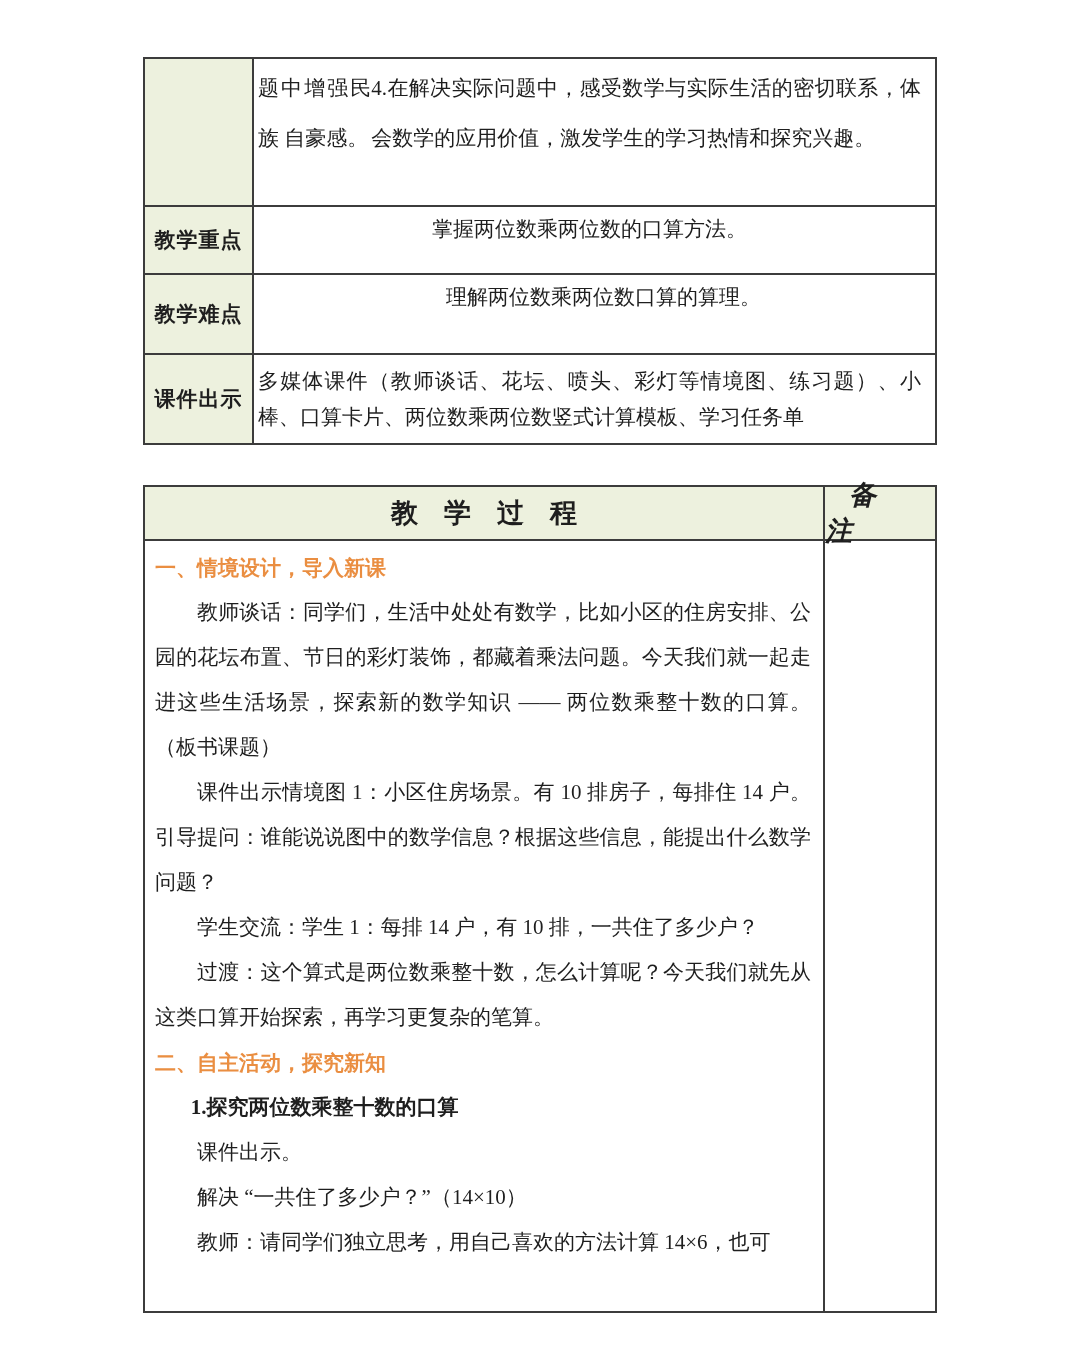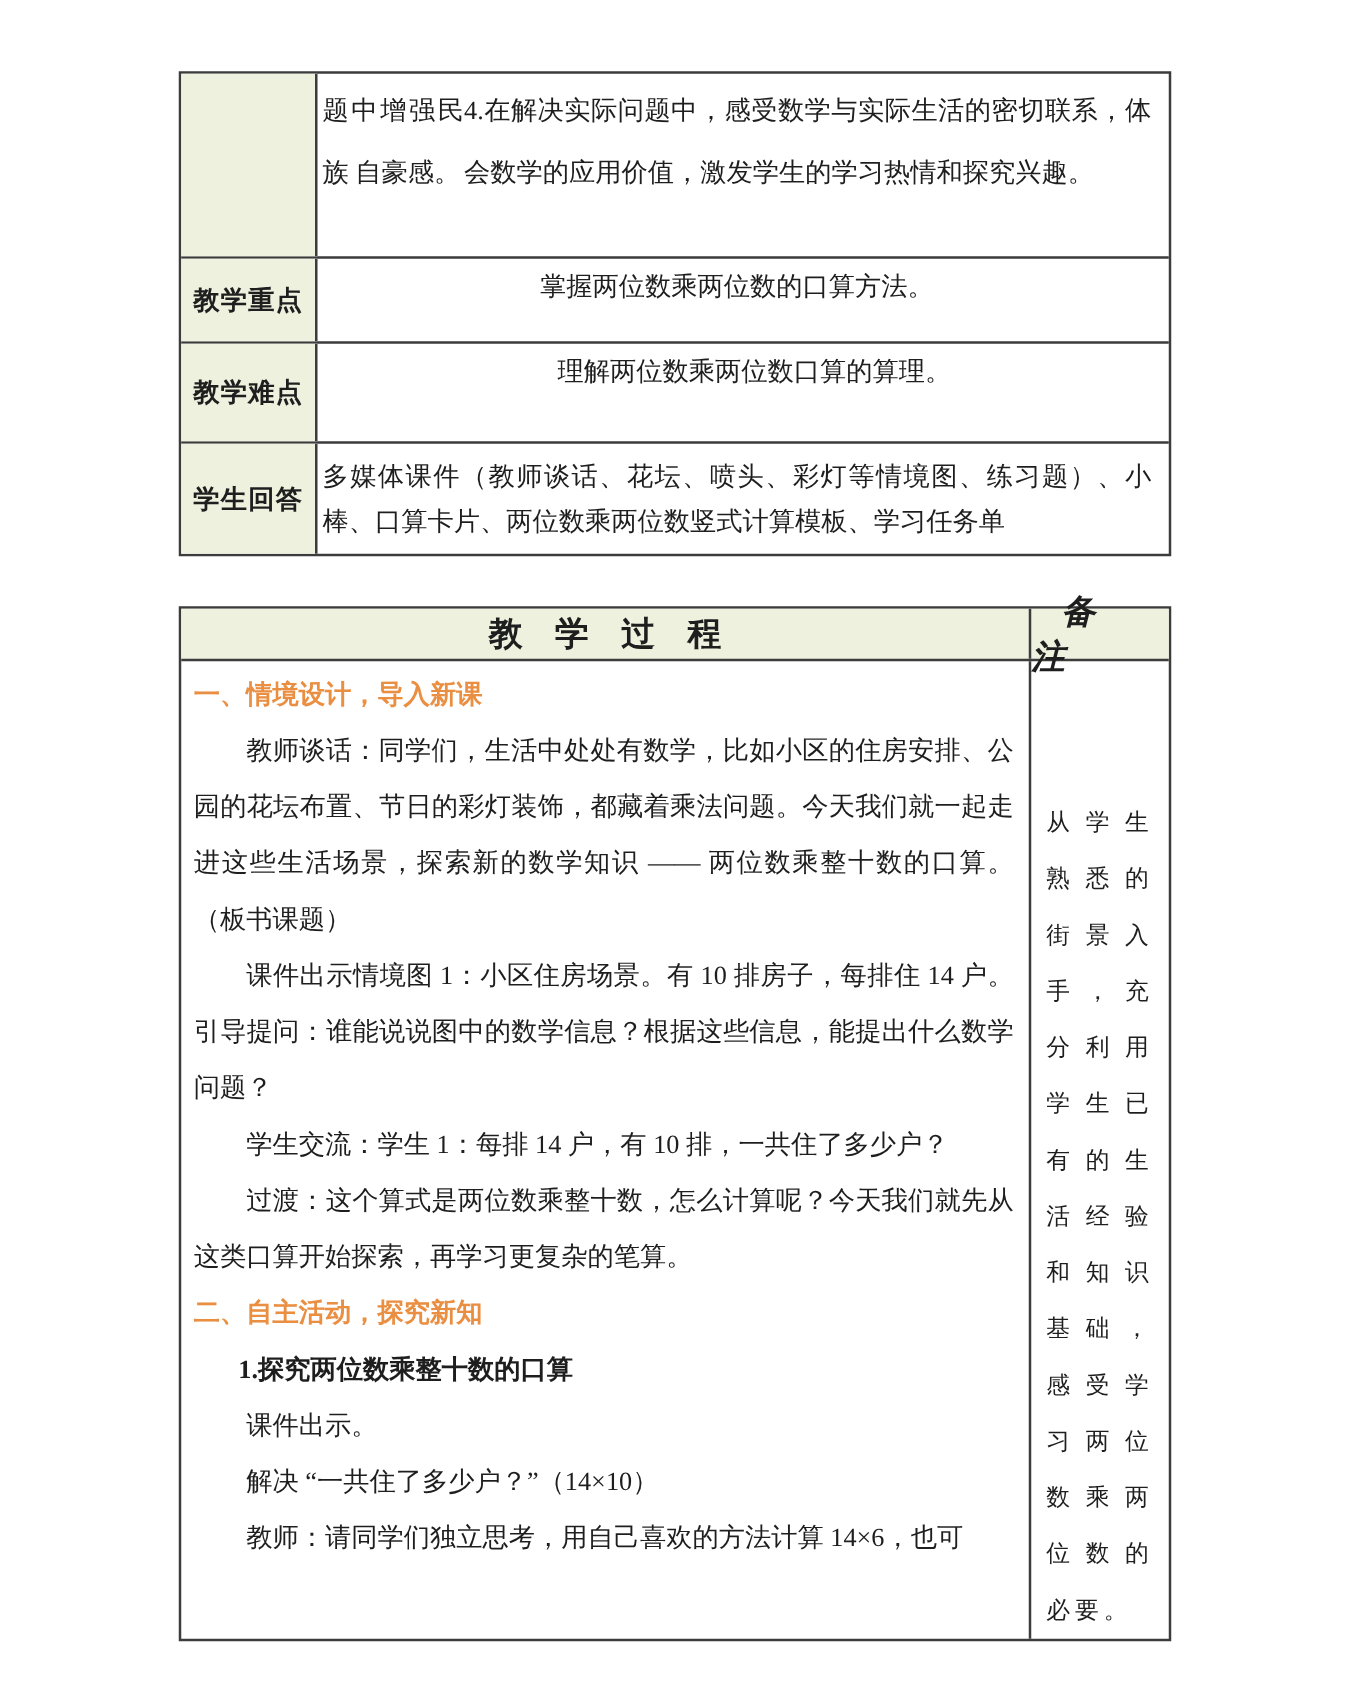--- a/index.html
+++ b/index.html
@@ -32,21 +32,21 @@
   .info-row:nth-child(1){min-height:148px;}
   .info-row:nth-child(1) .content-cell{justify-content:flex-start;padding-top:4px;}
   .info-row:nth-child(1) p{line-height:50px;}
   .info-row:nth-child(2){min-height:68px;}
   .info-row:nth-child(3){min-height:80px;gap:28px;}
   .info-row:nth-child(4){min-height:87px;}
   .info-row:nth-child(4) p{line-height:36px;}
 
   
   #process-table{top:485px;}
-  .pt-header{display:flex;background:var(--green);border-bottom:2px solid var(--bd);height:42px;}
+  .pt-header{display:flex;background:var(--green);border-bottom:2px solid var(--bd);height:54px;}
   .pt-h-left{
     flex:0 0 680px;border-right:2px solid var(--bd);
     display:flex;align-items:center;justify-content:center;
     font-family:"Liberation Sans","DejaVu Sans",sans-serif;
     font-weight:bold;font-size:27px;letter-spacing:26px;text-indent:26px;
   }
   .pt-h-right{
     flex:1;display:flex;align-items:center;justify-content:center;
     font-family:"Liberation Sans","DejaVu Sans",sans-serif;
     font-weight:bold;font-size:27px;letter-spacing:24px;text-indent:24px;font-style:italic;
@@ -95,21 +95,21 @@
     <div class="info-row">
       <div class="label-cell">
         <span>教学难点</span>
       </div>
       <div class="content-cell">
         <p>理解两位数乘两位数口算的算理。</p>
       </div>
     </div>
     <div class="info-row">
       <div class="label-cell">
-        <span>学生回答</span>
+        <span>课件出示</span>
       </div>
       <div class="content-cell">
         <p>多媒体课件（教师谈话、花坛、喷头、彩灯等情境图、练习题）、小棒、口算卡片、两位数乘两位数竖式计算模板、学习任务单</p>
       </div>
     </div>
   </div>
 
   <div class="tbl" id="process-table">
     <div class="pt-header">
       <div class="pt-h-left">
@@ -125,19 +125,16 @@
         <p class="p-indent">教师谈话：同学们，生活中处处有数学，比如小区的住房安排、公园的花坛布置、节日的彩灯装饰，都藏着乘法问题。今天我们就一起走进这些生活场景，探索新的数学知识 —— 两位数乘整十数的口算。（板书课题）</p>
         <p class="p-indent">课件出示情境图 1：小区住房场景。有 10 排房子，每排住 14 户。引导提问：谁能说说图中的数学信息？根据这些信息，能提出什么数学问题？</p>
         <p class="p-indent">学生交流：学生 1：每排 14 户，有 10 排，一共住了多少户？</p>
         <p class="p-indent">过渡：这个算式是两位数乘整十数，怎么计算呢？今天我们就先从这类口算开始探索，再学习更复杂的笔算。</p>
         <p class="p-head">二、自主活动，探究新知</p>
         <p class="p-bold">1.探究两位数乘整十数的口算</p>
         <p class="p-sub">课件出示。</p>
         <p class="p-sub">解决 “一共住了多少户？”（14×10）</p>
         <p class="p-indent">教师：请同学们独立思考，用自己喜欢的方法计算 14×6，也可</p>
       </div>
-      <div class="pt-right">
-        <span>从学生熟悉的街景入手，充分利用学生已有的生活经验和知识基础，感受学习两位数乘两位数的必要。</span>
-      </div>
     </div>
   </div>
 
 </div>
 
 </body></html>

